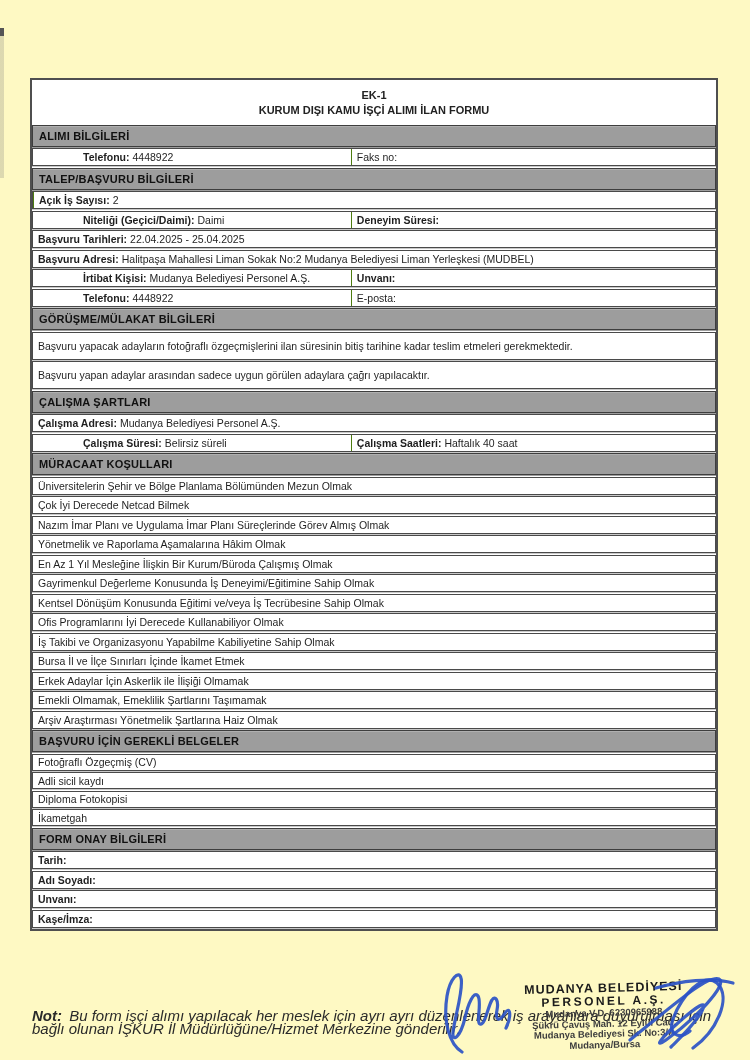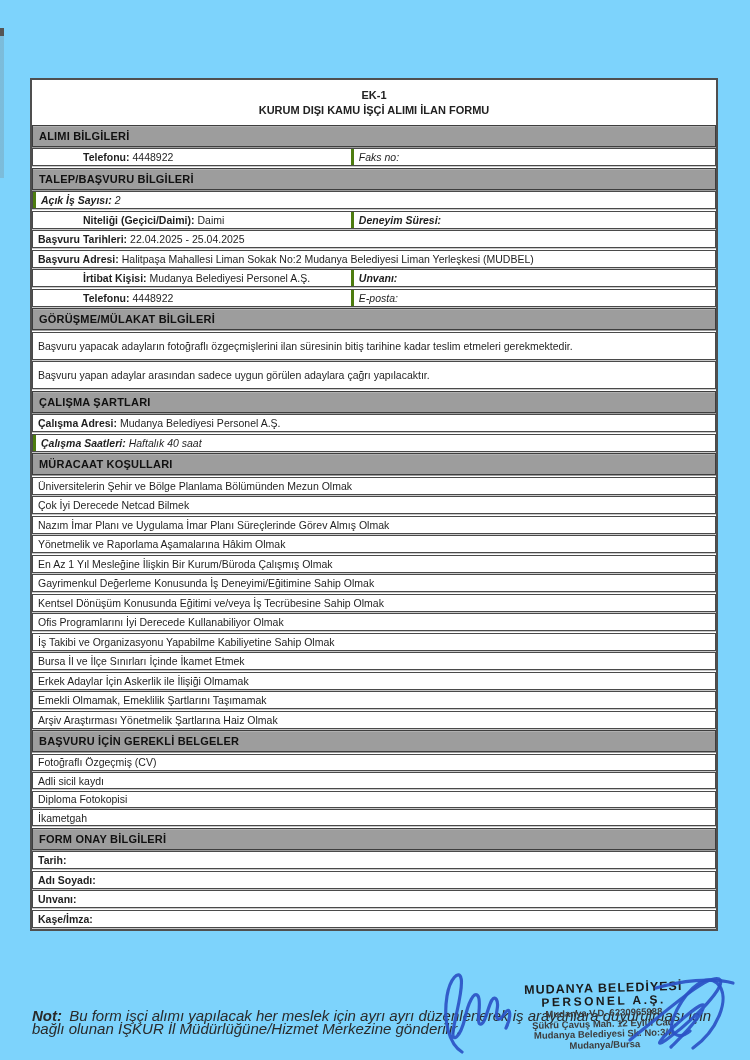--- a/index.html
+++ b/index.html
@@ -1,30 +1,30 @@
 <!DOCTYPE html>
 <html><head>
 <meta charset="utf-8">
 <style>
   html,body{margin:0;padding:0;}
   body{width:750px;height:1060px;background:#ffffff;font-family:"Liberation Sans",sans-serif;color:#1f1f1f;}
-  .page{position:relative;width:750px;height:1060px;background:#7dd3fc;overflow:hidden;}
+  .page{position:relative;width:750px;height:1060px;background:#fef9c3;overflow:hidden;}
   .scan-smudge{position:absolute;left:0;top:28px;width:4px;height:150px;
     background:linear-gradient(#555 0 8px, rgba(120,120,120,.25) 8px 100%);}
   .form-box{position:absolute;left:30px;top:78px;width:688px;box-sizing:border-box;
     border:2px solid #4f4f4f;background:#fff;padding:0;}
   .form-title{text-align:center;padding:8px 0 5px;font-weight:bold;font-size:11px;line-height:15px;color:#222;}
   .sec-header{background:#9d9d9d;border:1px solid #3e3e3e;margin:1.5px 0;padding:4px 6px;
     font-weight:bold;font-size:11px;color:#111;letter-spacing:.2px;
     box-shadow:inset 0 1px 0 rgba(255,255,255,.2), 0 1px 0 rgba(40,40,40,.45);}
   .row{border:1px solid #4a4a4a;margin:1.5px 0;background:#fff;font-size:10.5px;line-height:12px;
     display:flex;box-shadow:0 1px 0 rgba(60,60,60,.28);}
   .cell{padding:2px 5px;flex:1;min-height:12px;}
   .cell.left{flex:0 0 40%;max-width:40%;box-sizing:border-box;margin-left:45px;}
-  .cell.right{border-left:3px solid #4d7c0f;font-style:italic;}
+  .cell.right{border-left:1px solid #4d7c0f;}
   .row.tall .cell{padding:7px 5px;}
   .row.slim .cell{padding:1.5px 5px;}
   .lbl{font-weight:bold;margin-right:3px;}
   .note{position:absolute;left:32px;top:1009px;width:688px;font-style:italic;font-size:15px;
     line-height:13px;color:#2a2a2a;}
   .note .lbl{font-weight:bold;}
   .stamp{position:absolute;left:498px;top:982px;width:212px;text-align:center;
     transform:rotate(-1.5deg);color:#242424;z-index:1;}
   .stamp-l1{font-weight:bold;font-size:12.5px;letter-spacing:1px;line-height:13px;color:#1b1b1b;}
   .stamp-l2{font-weight:bold;font-size:12px;letter-spacing:2.5px;line-height:13px;color:#1b1b1b;}
@@ -105,20 +105,23 @@
       <div class="cell">Başvuru yapan adaylar arasından sadece uygun görülen adaylara çağrı yapılacaktır.</div>
     </div>
 
     <div class="sec-header">ÇALIŞMA ŞARTLARI</div>
     <div class="row">
       <div class="cell">
         <span class="lbl">Çalışma Adresi:</span><span>Mudanya Belediyesi Personel A.Ş.</span>
       </div>
     </div>
     <div class="row">
+      <div class="cell left">
+        <span class="lbl">Çalışma Süresi:</span><span>Belirsiz süreli</span>
+      </div>
       <div class="cell right">
         <span class="lbl">Çalışma Saatleri:</span><span>Haftalık 40 saat</span>
       </div>
     </div>
 
     <div class="sec-header">MÜRACAAT KOŞULLARI</div>
     <div class="row">
         <div class="cell">Üniversitelerin Şehir ve Bölge Planlama Bölümünden Mezun Olmak</div>
       </div>
     <div class="row">

